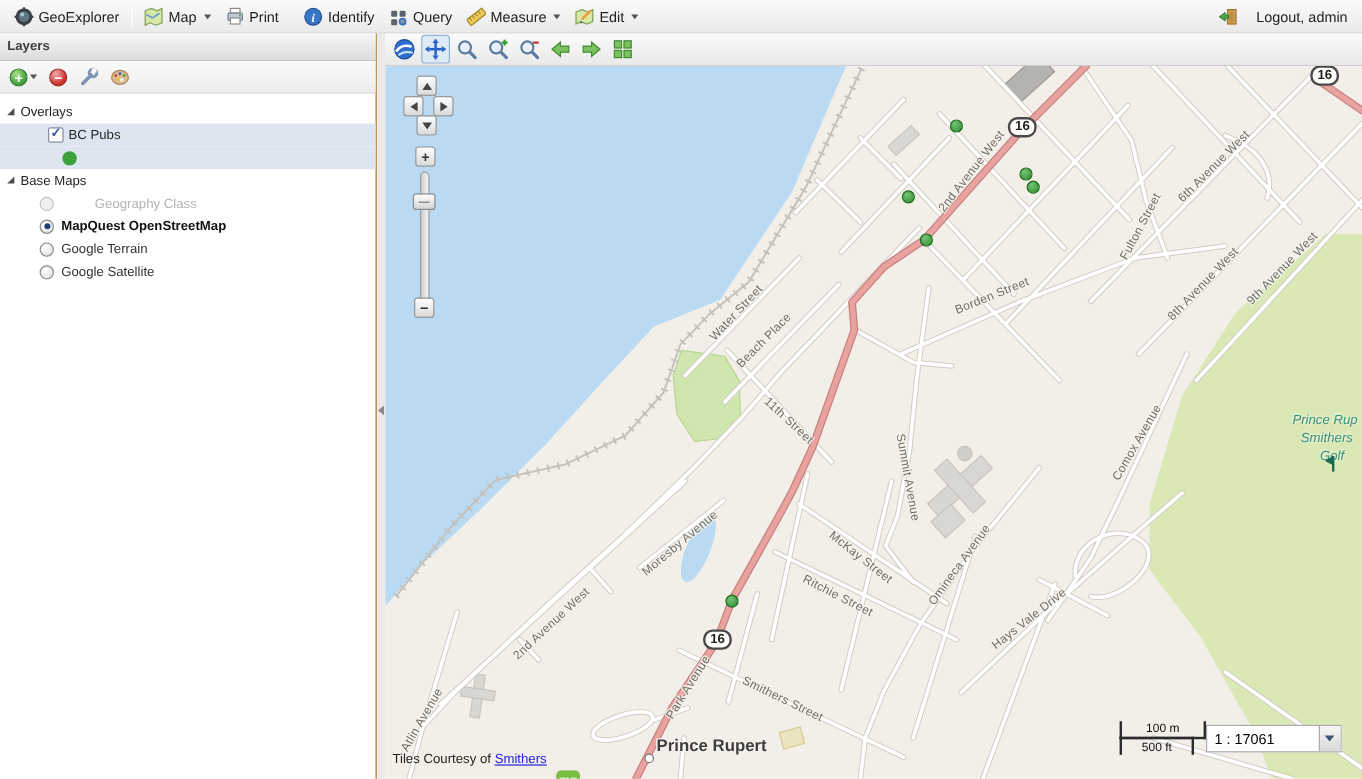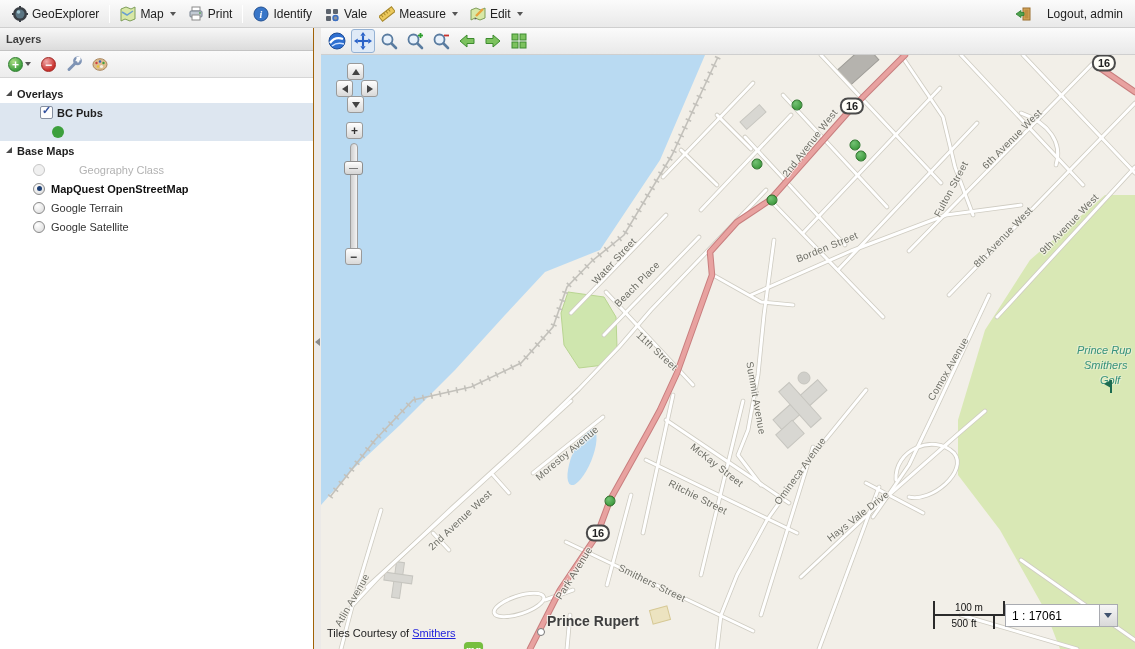--- a/index.html
+++ b/index.html
@@ -24,21 +24,21 @@
   .tool-btn { display:inline-flex; align-items:center; padding:2px 3px; border-radius:3px; cursor:pointer; }
   .sphere { width:15px; height:15px; border-radius:50%; color:#fff; font-size:12px; font-weight:bold;
     line-height:14px; text-align:center; }
   .sphere.green { background:radial-gradient(circle at 35% 28%, #a8dd82, #3f9e3f 70%); border:1px solid #2f7d2f; }
   .sphere.red   { background:radial-gradient(circle at 35% 28%, #f0a9a9, #c9302c 70%); border:1px solid #a02622; }
 
   .tree { font-size:11px; color:#2a2a2a; padding-top:6px; }
   .tree-row { height:19px; display:flex; align-items:center; cursor:pointer; }
   .tree-row.hl { background:#dde6f0; }
   .expander { width:0; height:0; border-left:6px solid transparent; border-bottom:6px solid #4a4a4a; margin:0 5px 2px 6px; }
-  .tree-label { font-weight:bold; color:#1f1f1f; }
+  .tree-label { font-weight:normal; color:#1f1f1f; }
   .checkbox { width:13px; height:13px; background:#fdfdfd; border:1px solid #858fa0; border-radius:2px;
     margin:0 4px 0 40px; position:relative; }
   .checkbox .tick { position:absolute; left:1px; top:-3px; font-size:11px; font-weight:bold; color:#33519e; }
   .legend-dot { width:12px; height:12px; border-radius:50%; margin-left:52px; }
   .radio { width:12px; height:12px; border-radius:50%; border:1px solid #8a8a8a;
     background:radial-gradient(circle at 35% 30%, #fff, #d9d9d9); margin:0 6px 0 33px; position:relative; }
   .radio.on::after { content:''; position:absolute; left:2.5px; top:2.5px; width:5px; height:5px; border-radius:50%; background:#1d3f74; }
   .radio.dis { border-color:#c6c6c6; background:#f0f0f0; }
   .base-label { color:#333; }
   .base-label.on { font-weight:bold; color:#111; }
@@ -166,21 +166,21 @@
   <div class="tb-btn">
     <span class="icon16">
       <svg width="16" height="16">
           <rect x="2" y="3" width="5" height="5" rx="1" fill="#5d646e"></rect>
           <rect x="9" y="3" width="5" height="5" rx="1" fill="#5d646e"></rect>
           <rect x="2" y="10" width="5" height="5" rx="1" fill="#5d646e"></rect>
           <rect x="9" y="10" width="5" height="5" rx="1" fill="#8a929c"></rect>
           <circle cx="11.5" cy="12" r="2.5" fill="none" stroke="#3a6fc4" stroke-width="1.4"></circle>
         </svg>
     </span>
-    <span>Vale</span>
+    <span>Query</span>
   </div>
   <div class="tb-btn">
     <span class="icon16">
       <svg width="16" height="16">
           <g transform="rotate(-38 8 8)">
             <rect x="0" y="5" width="16" height="6" fill="#ecc95c" stroke="#a8882a"></rect>
             <line x1="3" y1="5" x2="3" y2="8" stroke="#a8882a"></line>
             <line x1="6" y1="5" x2="6" y2="8" stroke="#a8882a"></line>
             <line x1="9" y1="5" x2="9" y2="8" stroke="#a8882a"></line>
             <line x1="12" y1="5" x2="12" y2="8" stroke="#a8882a"></line>

